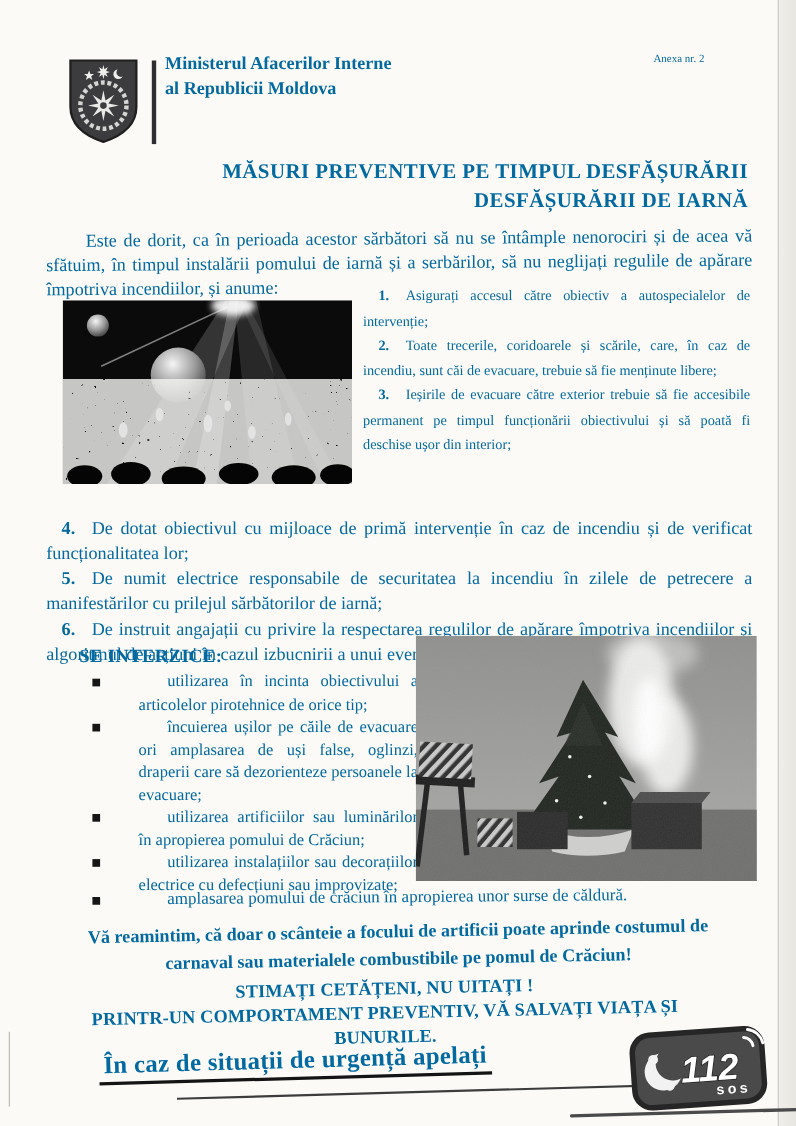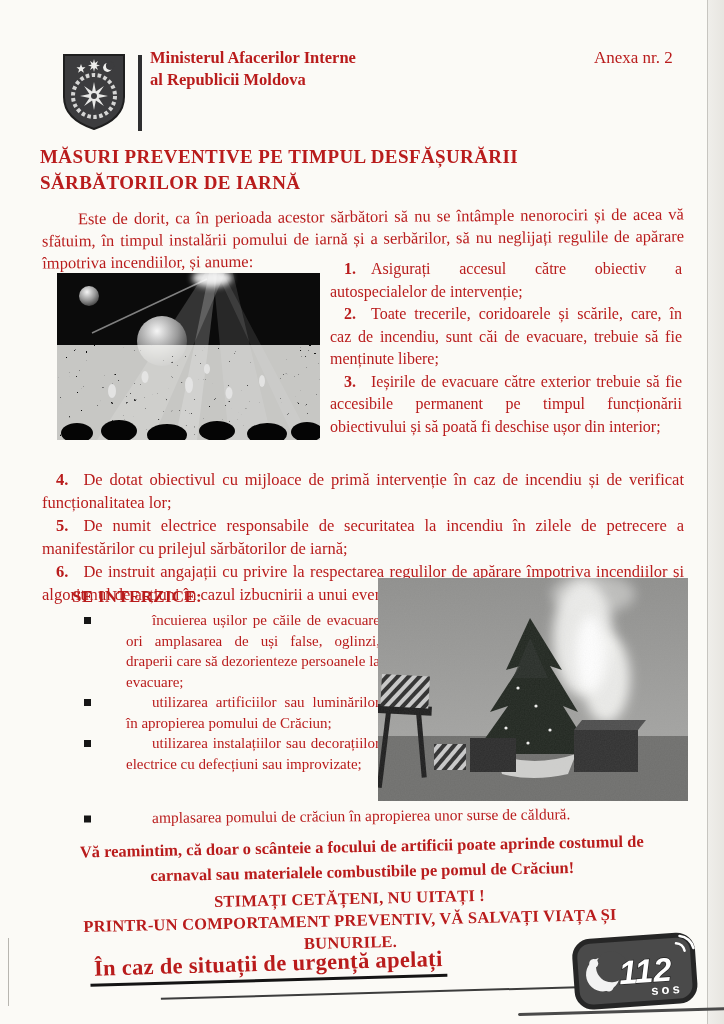--- a/index.html
+++ b/index.html
@@ -1,42 +1,42 @@
 <!DOCTYPE html>
 <html><head>
 <meta charset="utf-8">
 <style>
   html,body{margin:0;padding:0;background:#e9e8e4;}
   .page{
     position:relative;width:724px;height:1024px;overflow:hidden;
-    background:#fbfaf6;color:#b91c1c;
+    background:#fbfaf6;color:#0369a1;
     font-family:"Liberation Serif","DejaVu Serif",serif;
   }
   
   .edge-right{position:absolute;left:707px;top:0;width:17px;height:1024px;
     background:linear-gradient(to right,#efeeea,#e7e5e0);border-left:1px solid #c7c5c0;}
   .edge-left-line{position:absolute;left:8px;top:938px;width:1px;height:68px;background:#b8b6b0;}
   .bottom-line{position:absolute;left:518px;top:1010px;width:210px;height:3px;background:#4a4a4a;
     transform:rotate(-1.6deg);border-radius:2px;}
   
   .emblem{position:absolute;left:60px;top:52px;width:68px;height:80px;}
   .hdr-bar{position:absolute;left:138px;top:55px;width:4px;height:76px;background:#2e2e30;}
   .hdr-text{position:absolute;left:150px;top:47px;width:244px;font-size:16.5px;line-height:21.5px;}
   .hdr-text .b{font-weight:bold;}
   .hdr-text .sp{word-spacing:6px;}
-  .anexa{position:absolute;left:594px;top:48px;font-size:17px;}
-  
-  .title{position:absolute;left:40px;top:144px;width:640px;text-align:left;
+  .anexa{position:absolute;left:594px;top:48px;font-size:10px;}
+  
+  .title{position:absolute;left:40px;top:144px;width:640px;text-align:right;
     font-weight:bold;font-size:19px;line-height:26px;letter-spacing:.4px;}
   
   .intro{position:absolute;left:42px;top:206px;width:642px;font-size:16.5px;line-height:22px;
     text-align:justify;text-indent:36px;transform:rotate(-.45deg);}
   
   .photo1{position:absolute;left:57px;top:273px;width:263px;height:167px;}
-  .col-items{position:absolute;left:330px;top:258px;width:352px;font-size:16px;line-height:22.5px;}
+  .col-items{position:absolute;left:330px;top:258px;width:352px;font-size:13px;line-height:22.5px;}
   .np{margin:0;text-align:justify;text-indent:14px;}
   .num{font-weight:bold;margin-right:15px;}
   .items-full{position:absolute;left:42px;top:468px;width:642px;font-size:16.5px;line-height:23px;}
   
   .se-head{position:absolute;left:72px;top:587px;font-weight:bold;font-size:17px;
     letter-spacing:.3px;}
   .bullets{position:absolute;left:60px;top:610px;width:320px;font-size:15px;line-height:20.5px;}
   .bullets .bi,.bullet-last .bi{position:relative;margin:0;padding-left:66px;text-indent:26px;text-align:justify;}
   .bmark{position:absolute;left:24px;top:7px;width:7px;height:7px;background:#161616;text-indent:0;}
   .bullet-last{position:absolute;left:60px;top:806px;width:624px;font-size:15.5px;line-height:20px;
@@ -76,21 +76,21 @@
   </div>
   <div class="hdr-bar"></div>
   <div class="hdr-text">
     <div class="b">Ministerul Afacerilor Interne</div>
     <div class="b">al Republicii Moldova</div>
   </div>
   <div class="anexa">Anexa nr. 2</div>
 
   <div class="title">
     <div>MĂSURI PREVENTIVE PE TIMPUL DESFĂȘURĂRII</div>
-    <div>SĂRBĂTORILOR DE IARNĂ</div>
+    <div>DESFĂȘURĂRII DE IARNĂ</div>
   </div>
 
   <div class="intro">Este de dorit, ca în perioada acestor sărbători să nu se întâmple nenorociri și de acea vă sfătuim, în timpul instalării pomului de iarnă și a serbărilor, să nu neglijați regulile de apărare împotriva incendiilor, și anume:</div>
 
   <div class="photo1">
     <svg width="263" height="167" viewBox="0 0 263 167">
       <defs>
         <radialGradient id="ball" cx="40%" cy="30%" r="75%">
           <stop offset="0%" stop-color="#f5f5f5"></stop>
             <stop offset="55%" stop-color="#9a9a9a"></stop>
@@ -140,20 +140,21 @@
   </div>
 
   <div class="items-full">
     <p class="np"><span class="num">4.</span><span>De dotat obiectivul cu mijloace de primă intervenție în caz de incendiu și de verificat funcționalitatea lor;</span></p>
     <p class="np"><span class="num">5.</span><span>De numit electrice responsabile de securitatea la incendiu în zilele de petrecere a manifestărilor cu prilejul sărbătorilor de iarnă;</span></p>
     <p class="np"><span class="num">6.</span><span>De instruit angajații cu privire la respectarea regulilor de apărare împotriva incendiilor și algoritmul de acțiuni în cazul izbucnirii a unui eventual incendiu.</span></p>
   </div>
 
   <div class="se-head">SE INTERZICE:</div>
   <div class="bullets">
+    <p class="bi"><span class="bmark"></span><span>utilizarea în incinta obiectivului a articolelor pirotehnice de orice tip;</span></p>
     <p class="bi"><span class="bmark"></span><span>încuierea ușilor pe căile de evacuare ori amplasarea de uși false, oglinzi, draperii care să dezorienteze persoanele la evacuare;</span></p>
     <p class="bi"><span class="bmark"></span><span>utilizarea artificiilor sau luminărilor în apropierea pomului de Crăciun;</span></p>
     <p class="bi"><span class="bmark"></span><span>utilizarea instalațiilor sau decorațiilor electrice cu defecțiuni sau improvizate;</span></p>
   </div>
   <div class="bullet-last">
     <p class="bi"><span class="bmark"></span><span>amplasarea pomului de crăciun în apropierea unor surse de căldură.</span></p>
   </div>
 
   <div class="photo2">
     <svg width="310" height="223" viewBox="0 0 310 223">

